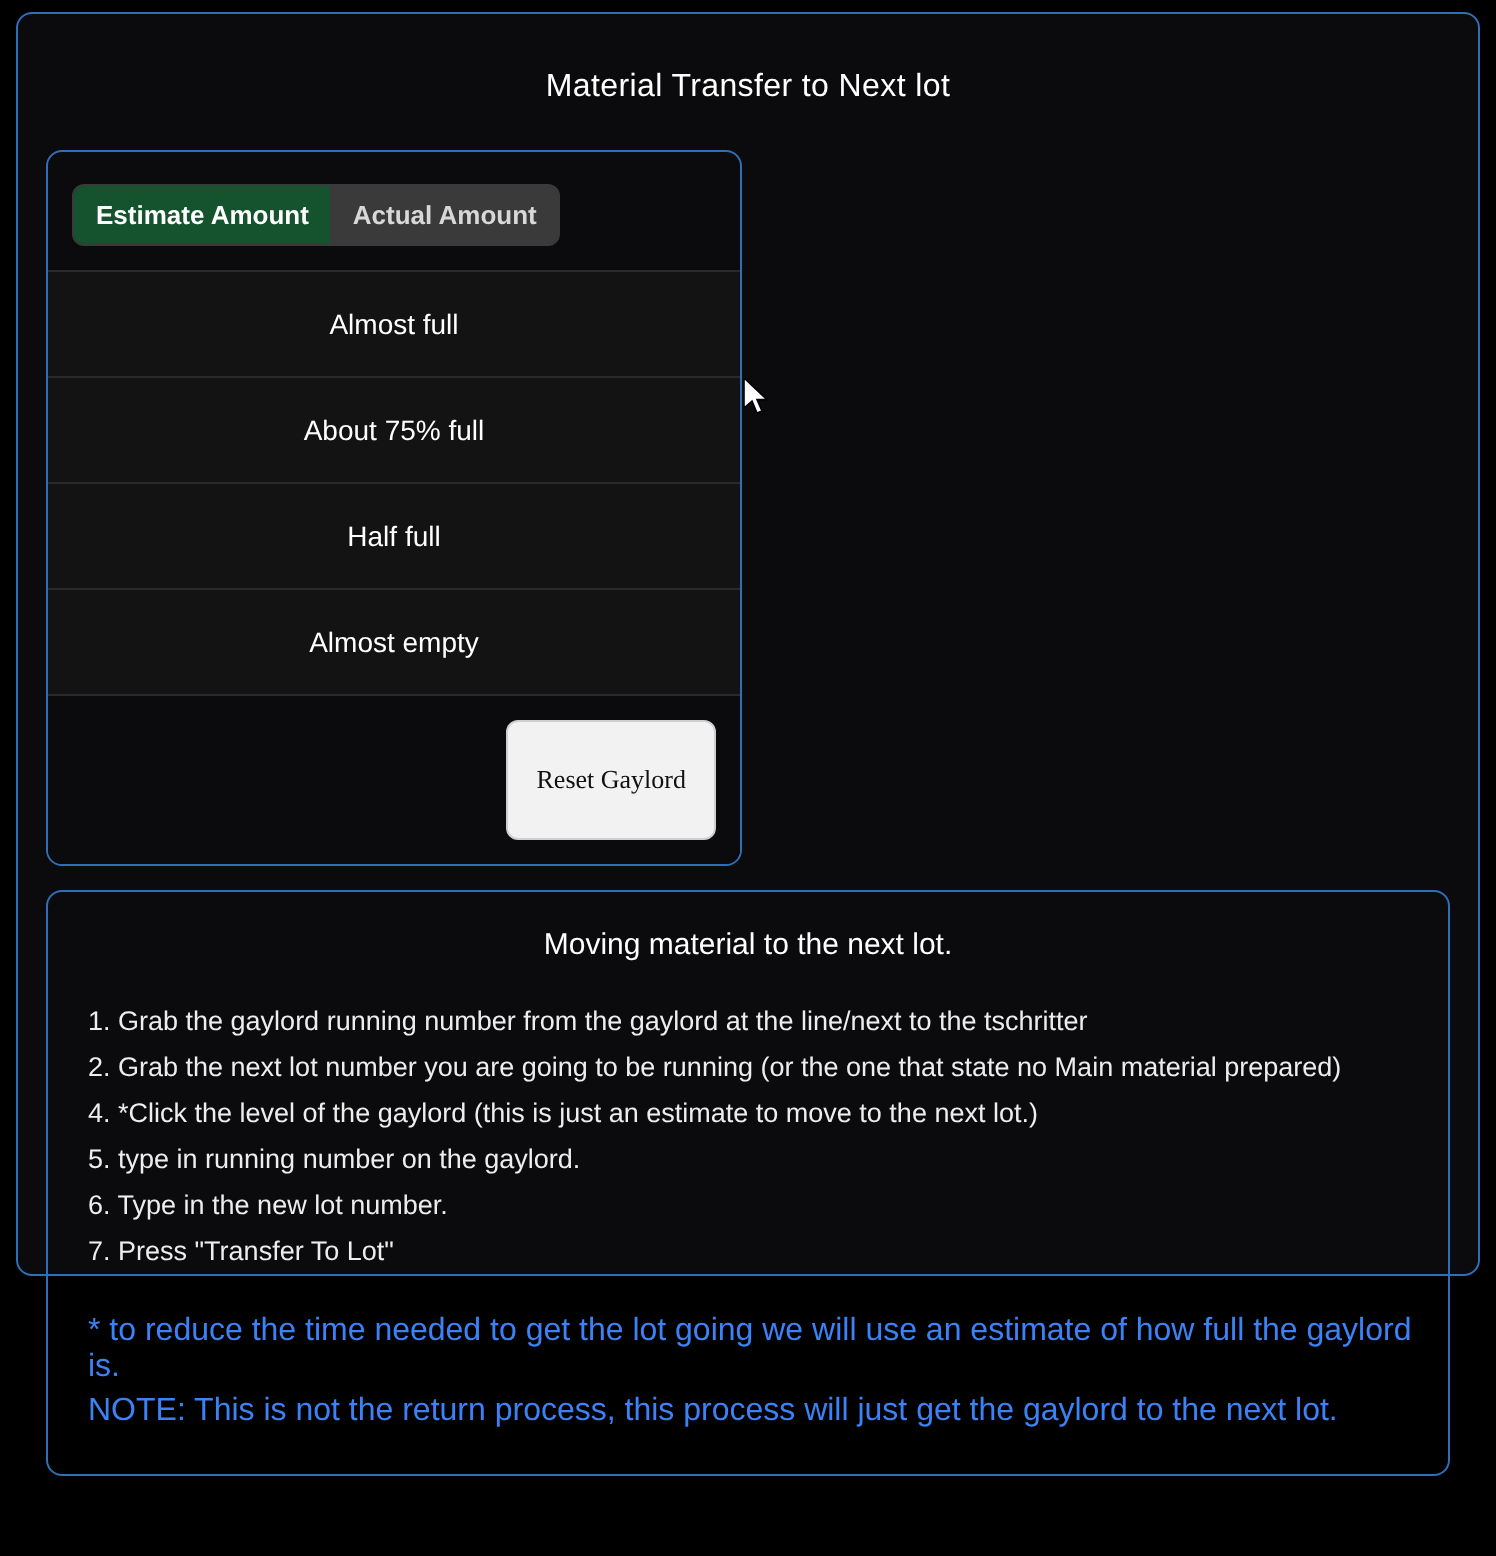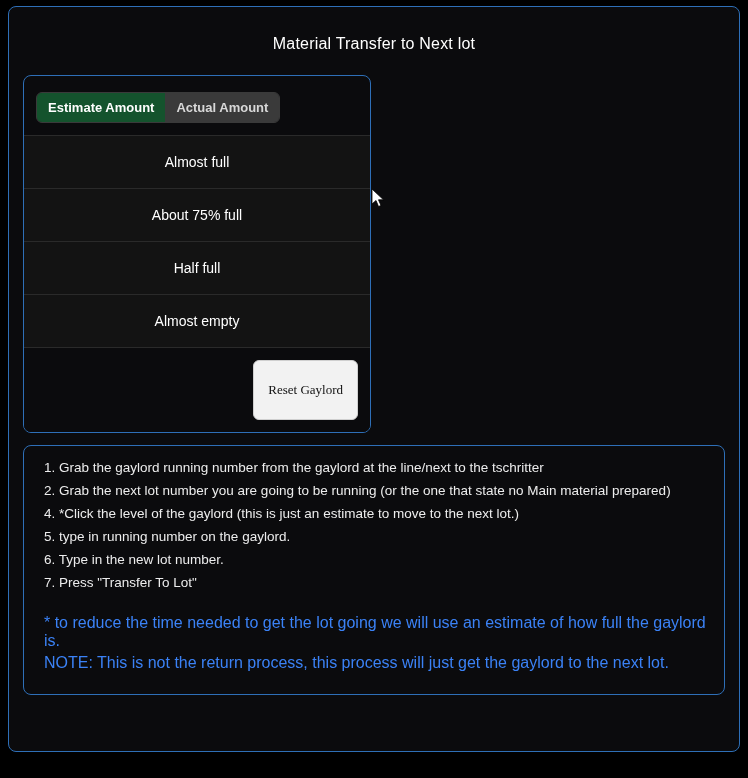--- a/index.html
+++ b/index.html
@@ -12,21 +12,21 @@
   }
   body {
     font-family: "Liberation Sans", sans-serif;
     color: #e8e8e8;
   }
   .app-frame {
     position: absolute;
     left: 8px;
     top: 6px;
     width: 732px;
-    height: 746px;
+    height: 632px;
     border: 1px solid #2e6fb7;
     border-radius: 8px;
     background: #0b0b0d;
     box-sizing: border-box;
   }
   .page-title {
     text-align: center;
     font-size: 16px;
     color: #ffffff;
     margin-top: 28px;
@@ -255,20 +255,21 @@
       </div>
       <div class="reset-row">
         <button class="reset-btn">Reset Gaylord</button>
       </div>
     </div>
 
 
   </div>
 
   <div class="instructions">
+    <div class="instr-title">Moving material to the next lot.</div>
     <p class="instr-step">1. Grab the gaylord running number from the gaylord at the line/next to the tschritter</p>
     <p class="instr-step">2. Grab the next lot number you are going to be running (or the one that state no Main material prepared)</p>
     <p class="instr-step">4. *Click the level of the gaylord (this is just an estimate to move to the next lot.)</p>
     <p class="instr-step">5. type in running number on the gaylord.</p>
     <p class="instr-step">6. Type in the new lot number.</p>
     <p class="instr-step">7. Press "Transfer To Lot"</p>
     <p class="instr-note note-gap">* to reduce the time needed to get the lot going we will use an estimate of how full the gaylord is.</p>
     <p class="instr-note">NOTE: This is not the return process, this process will just get the gaylord to the next lot.</p>
   </div>
 

